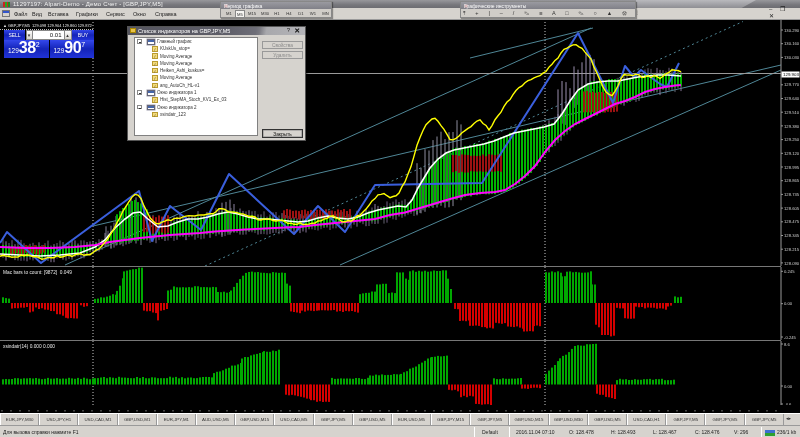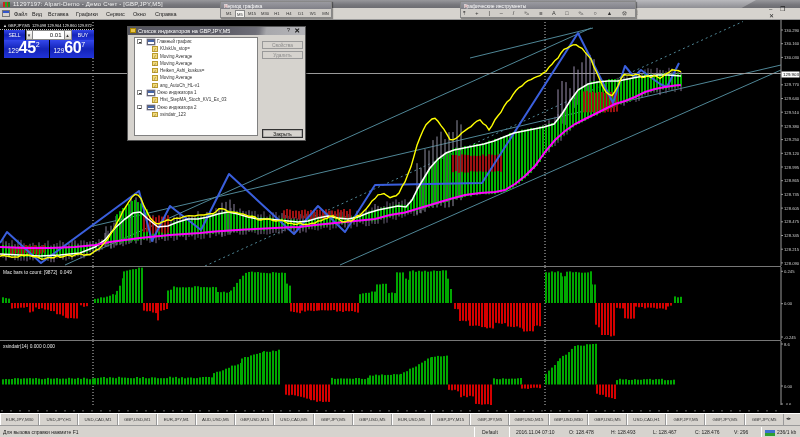--- a/index.html
+++ b/index.html
@@ -718,24 +718,24 @@
   <div class="abs" id="ohlc">▲ GBP,JPY,M5&nbsp;&nbsp;129.098 129.904 129.860 129.872</div>
   <div class="abs" style="top:28.5px;left:0;width:93px;border-top:1px dotted #bbb;height:0"></div>
 
   <div class="abs" id="tpanel">
     <div class="tbtn" id="sellb">SELL</div>
     <div id="lotminus">▾</div>
     <div id="lotval">0.01</div>
     <div id="lotplus">▴</div>
     <div class="tbtn" id="buyb">BUY</div>
     <div class="tbtn" id="sellp">
-        <div class="pxwrap"><span class="smpx">129</span><span class="bigpx">45</span><span class="suppx">2</span></div>
+        <div class="pxwrap"><span class="smpx">129</span><span class="bigpx">38</span><span class="suppx">2</span></div>
       </div>
     <div class="tbtn" id="buyp">
-        <div class="pxwrap"><span class="smpx">129</span><span class="bigpx">60</span><span class="suppx">7</span></div>
+        <div class="pxwrap"><span class="smpx">129</span><span class="bigpx">90</span><span class="suppx">7</span></div>
       </div>
   </div>
 
   <div class="abs" id="panelbar"></div>
   <div class="abs" id="ind1"><svg width="800" height="73">
         <line x1="93" y1="0" x2="93" y2="73" stroke="#c8c8c8" stroke-width="1" stroke-dasharray="1,2"></line>
         <line x1="545" y1="0" x2="545" y2="73" stroke="#c8c8c8" stroke-width="1" stroke-dasharray="1,2"></line>
         <rect x="2" y="30.3" width="2" height="5.7" fill="#00a800"></rect>
         <rect x="5" y="31.1" width="2" height="4.9" fill="#00a800"></rect>
         <rect x="8" y="31.6" width="2" height="4.4" fill="#00a800"></rect>

